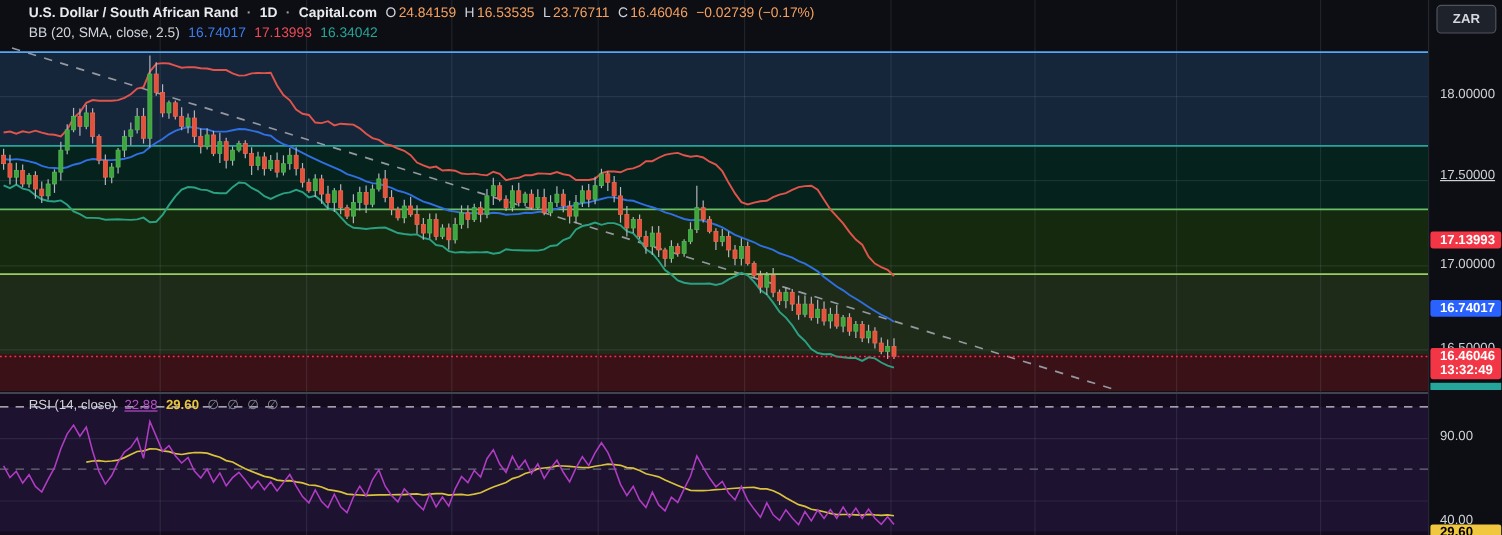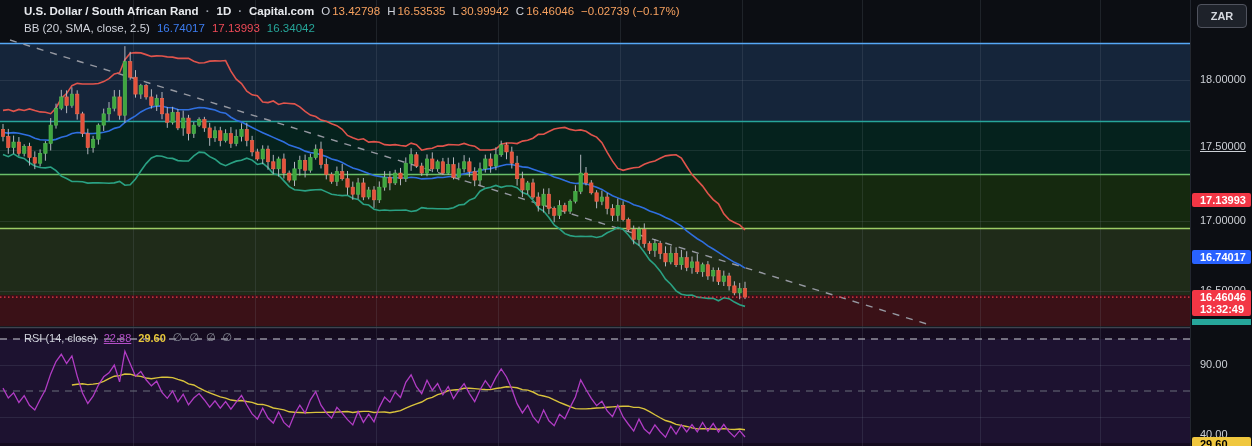--- a/index.html
+++ b/index.html
@@ -386,25 +386,25 @@
       </g>
     </svg>
 
   <div id="legend-row1" class="legend">
     <span class="sym">U.S. Dollar / South African Rand</span>
     <span class="dot">·</span>
     <span class="sym">1D</span>
     <span class="dot">·</span>
     <span class="sym">Capital.com</span>
     <span class="olab">O</span>
-    <span class="oval">13.42798</span>
+    <span class="oval">24.84159</span>
     <span class="olab">H</span>
     <span class="oval">16.53535</span>
     <span class="olab">L</span>
-    <span class="oval">30.99942</span>
+    <span class="oval">23.76711</span>
     <span class="olab">C</span>
     <span class="oval">16.46046</span>
     <span class="chg">−0.02739 (−0.17%)</span>
   </div>
 
   <div id="legend-row2" class="legend">
     <span class="ind-label">BB (20, SMA, close, 2.5)</span>
     <span class="bb-basis">16.74017</span>
     <span class="bb-upper">17.13993</span>
     <span class="bb-lower">16.34042</span>

